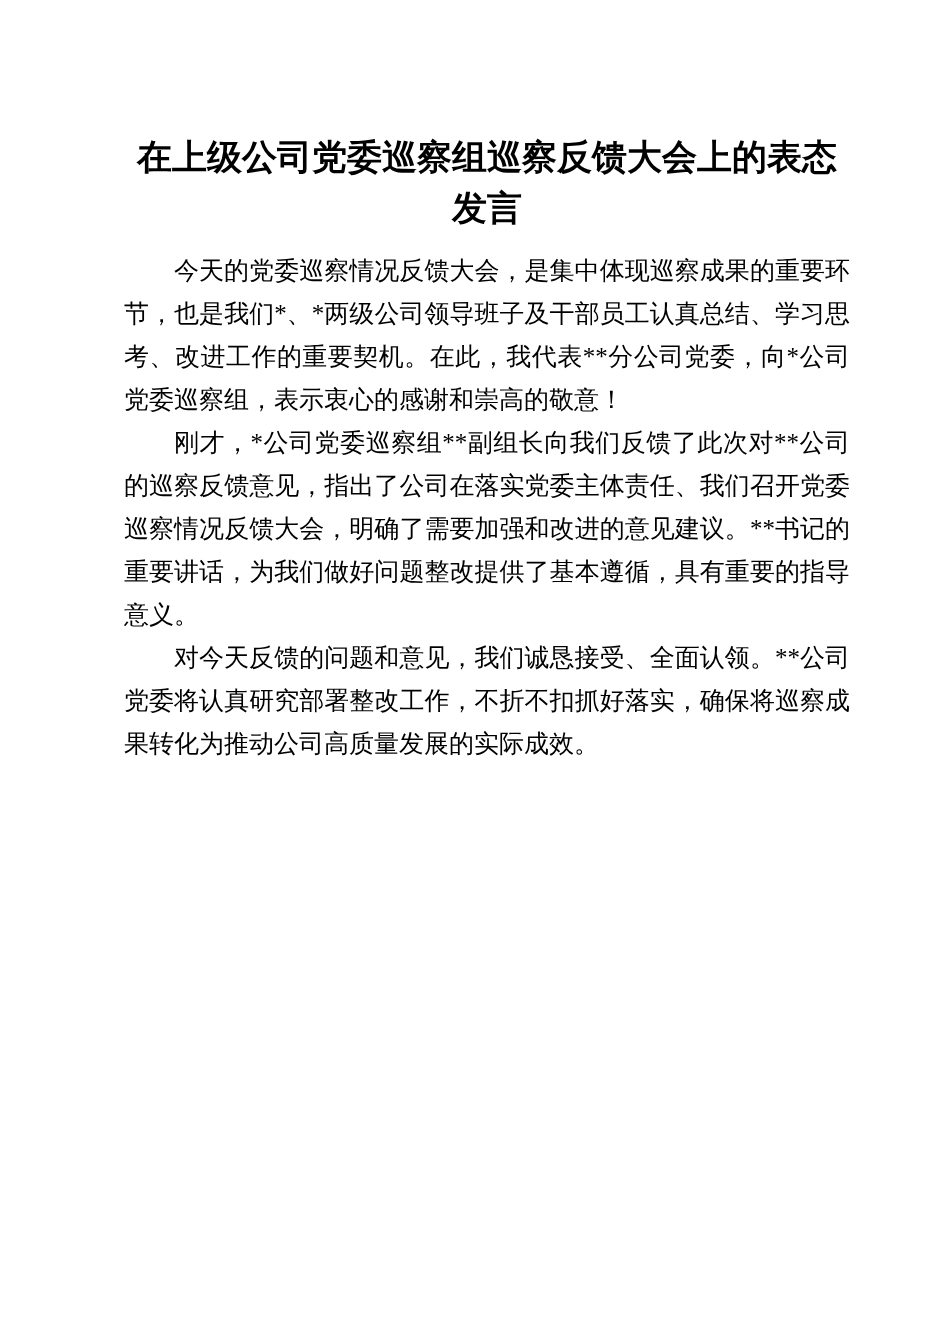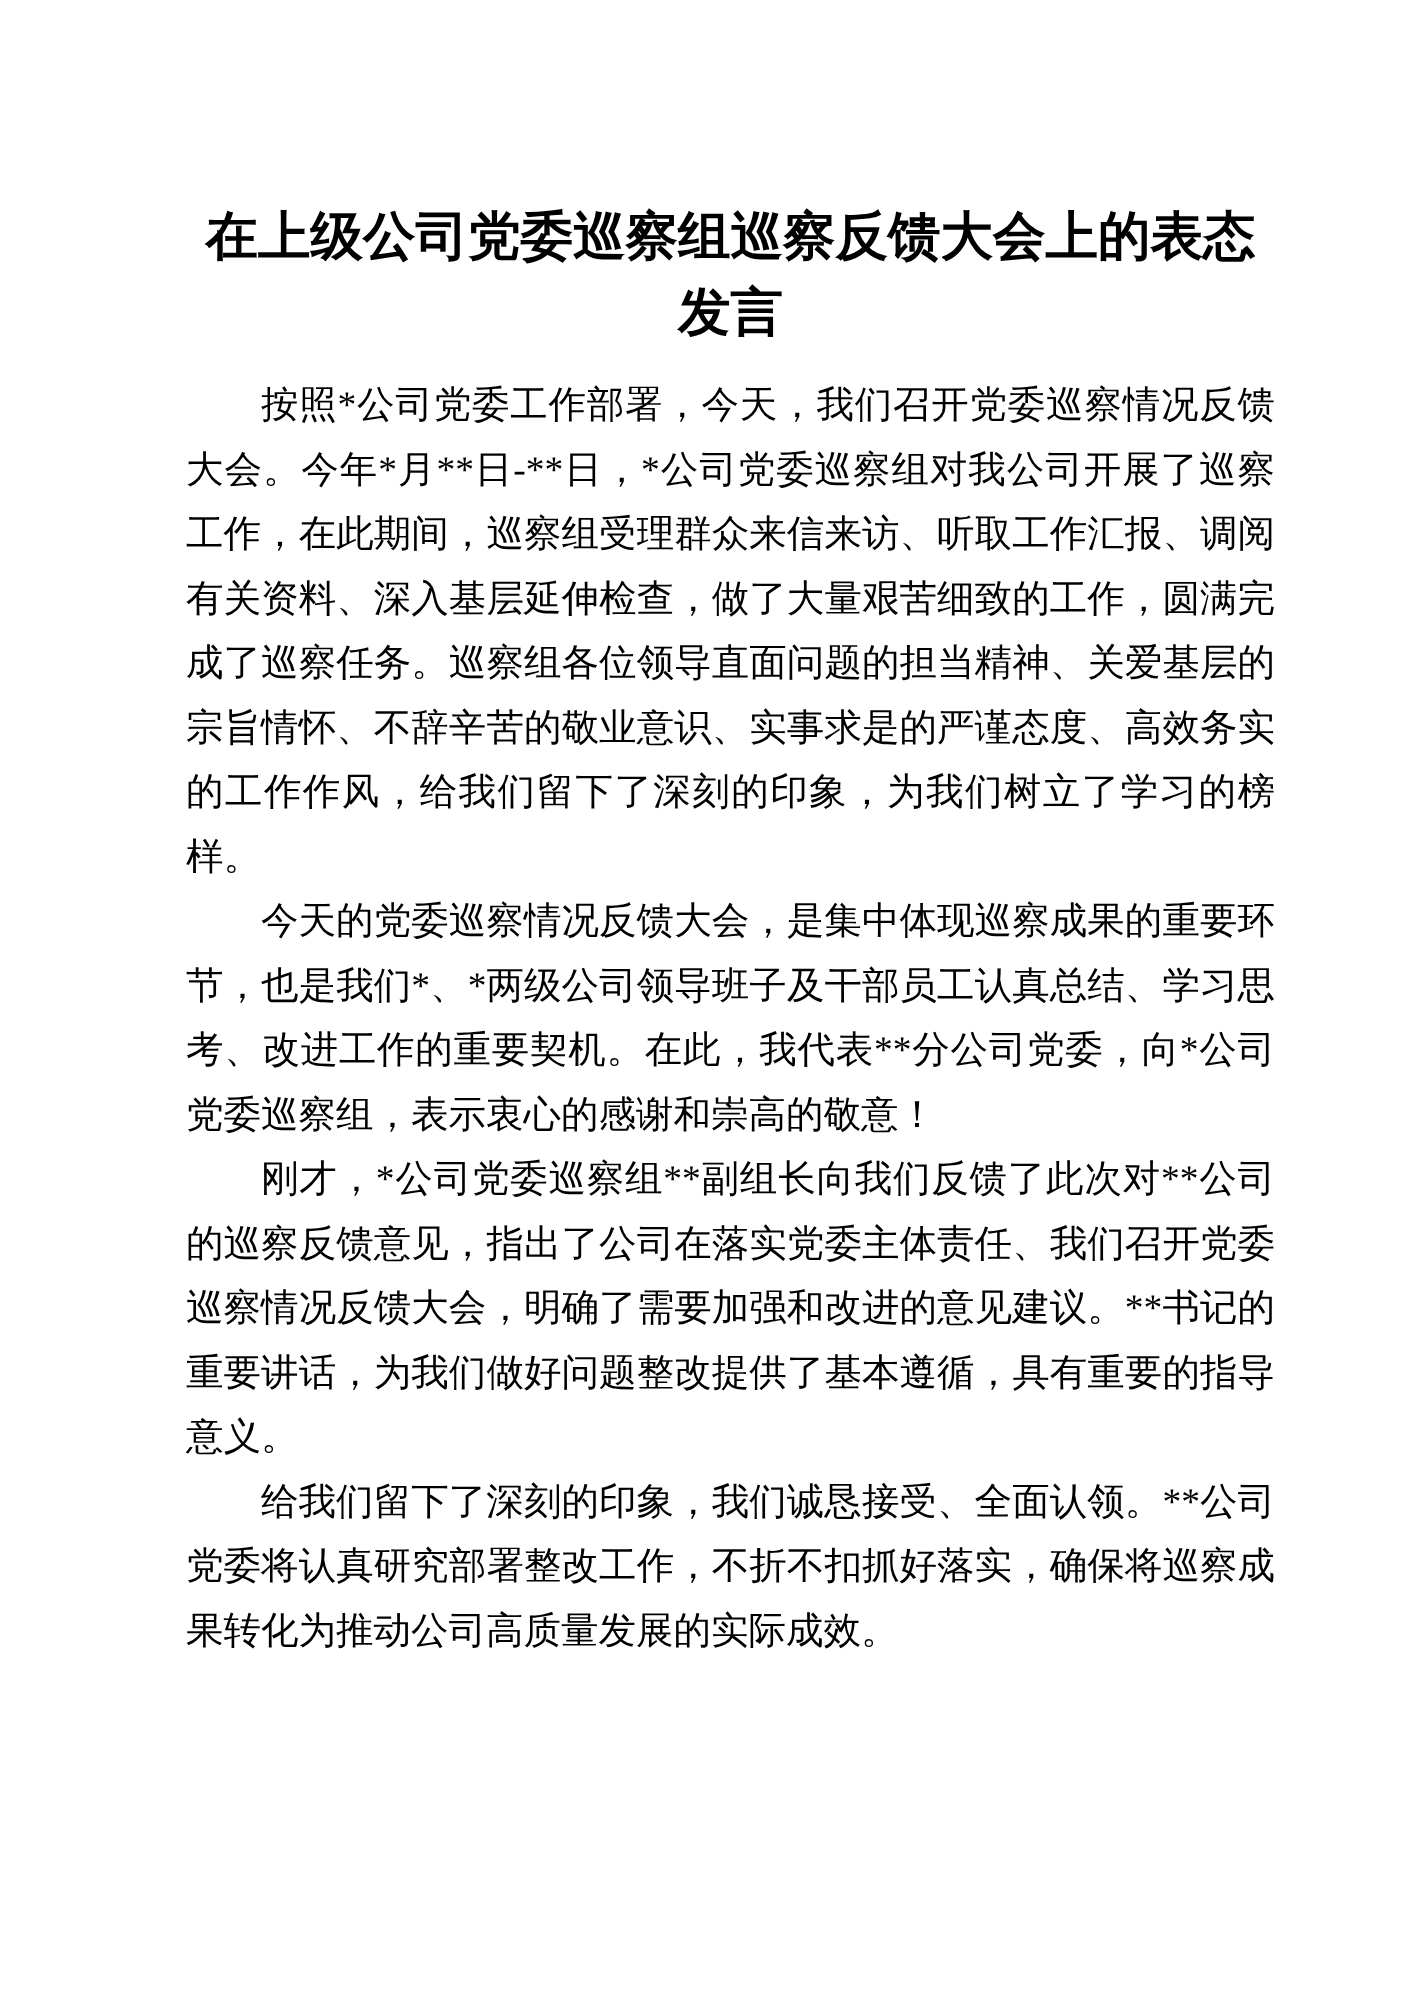--- a/index.html
+++ b/index.html
@@ -42,20 +42,19 @@
     word-break: break-all;
   }
 </style>
 </head>
 <body>
 
 <div class="page">
   <h1 class="doc-title">在上级公司党委巡察组巡察反馈大会上的表态发言</h1>
 
 
-  <p class="doc-paragraph">按照*公司党委工作部署，今天，我们召开党委巡察情况反馈大会。今年*月**日-**日，*公司党委巡察组对我公司开展了巡察工作，在此期间，巡察组受理群众来信来访、听取工作汇报、调阅有关资料、深入基层延伸检查，做了大量艰苦细致的工作，圆满完成了巡察任务。巡察组各位领导直面问题的担当精神、关爱基层的宗旨情怀、不辞辛苦的敬业意识、实事求是的严谨态度、高效务实的工作作风，给我们留下了深刻的印象，为我们树立了学习的榜样。</p>
 
   <p class="doc-paragraph">今天的党委巡察情况反馈大会，是集中体现巡察成果的重要环节，也是我们*、*两级公司领导班子及干部员工认真总结、学习思考、改进工作的重要契机。在此，我代表**分公司党委，向*公司党委巡察组，表示衷心的感谢和崇高的敬意！</p>
 
   <p class="doc-paragraph">刚才，*公司党委巡察组**副组长向我们反馈了此次对**公司的巡察反馈意见，指出了公司在落实党委主体责任、我们召开党委巡察情况反馈大会，明确了需要加强和改进的意见建议。**书记的重要讲话，为我们做好问题整改提供了基本遵循，具有重要的指导意义。</p>
 
-  <p class="doc-paragraph">给我们留下了深刻的印象，我们诚恳接受、全面认领。**公司党委将认真研究部署整改工作，不折不扣抓好落实，确保将巡察成果转化为推动公司高质量发展的实际成效。</p>
+  <p class="doc-paragraph">对今天反馈的问题和意见，我们诚恳接受、全面认领。**公司党委将认真研究部署整改工作，不折不扣抓好落实，确保将巡察成果转化为推动公司高质量发展的实际成效。</p>
 </div>
 
 </body></html>

